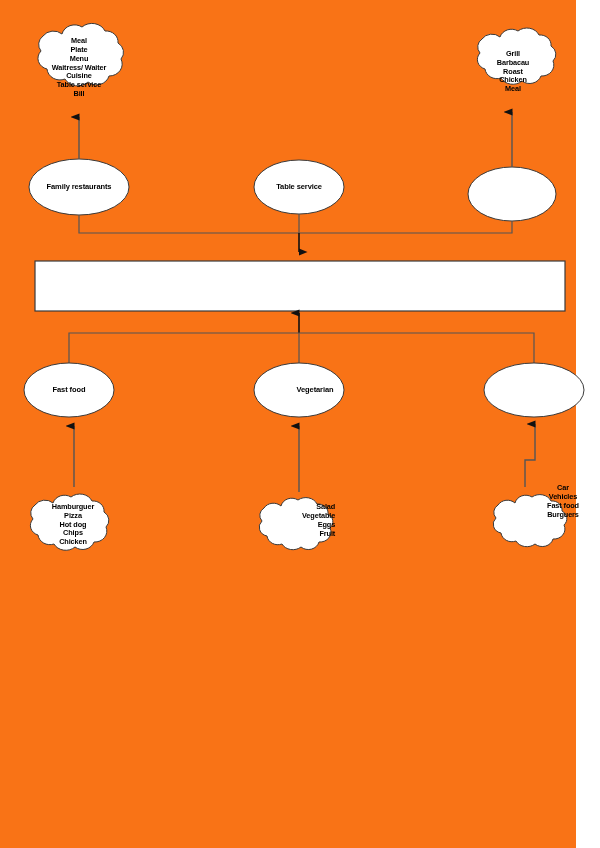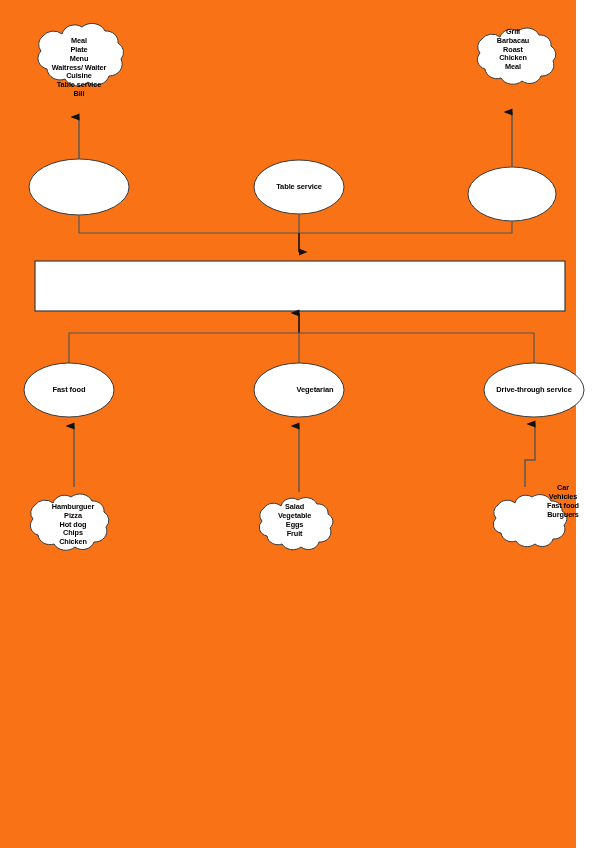--- a/index.html
+++ b/index.html
@@ -42,22 +42,23 @@
     letter-spacing: -0.1px;
     font-weight: 600;
   }
   .cloud-label {
     font-size: 7.3px;
     font-weight: 600;
     letter-spacing: -0.1px;
     white-space: pre-line;
   }
   .cloud-label.align-left {
-    text-align: center;
+    text-align: right;
     justify-content: flex-start;
+    margin-left: 24px;
   }
   .box-label {
     font-size: 7.6px;
     font-weight: 600;
     letter-spacing: 0.25px;
   }
 </style>
 </head>
 <body>
 
@@ -187,32 +188,32 @@
   </svg>
 
   <div class="node-label cloud-label" style="left:24px; top:32px; width:110px; height:72px;">Meal
 Plate
 Menu
 Waitress/ Waiter
 Cuisine
 Table service
 Bill</div>
 
-  <div class="node-label cloud-label" style="left:466px; top:22px; width:94px; height:56px;">Grill
+  <div class="node-label cloud-label" style="left:466px; top:44px; width:94px; height:56px;">Grill
 Barbacau
 Roast
 Chicken
 Meal</div>
 
+  <div class="node-label ellipse-label" style="left:29px; top:173px; width:100px; height:28px;">Family restaurants</div>
   <div class="node-label ellipse-label" style="left:254px; top:173px; width:90px; height:28px;">Table service</div>
 
 
   <div class="node-label ellipse-label" style="left:24px; top:376px; width:90px; height:28px;">Fast food</div>
   <div class="node-label ellipse-label" style="left:254px; top:376px; width:90px; height:28px;padding-left:16px;">Vegetarian</div>
-  <div class="node-label ellipse-label" style="left:484px; top:376px; width:100px; height:28px;">Drive-through service</div>
 
   <div class="node-label cloud-label" style="left:28px; top:499px; width:90px; height:52px;">Hamburguer
 Pizza
 Hot dog
 Chips
 Chicken</div>
 
   <div class="node-label cloud-label align-left" style="left:278px; top:499px; width:80px; height:44px;">Salad
 Vegetable
 Eggs

